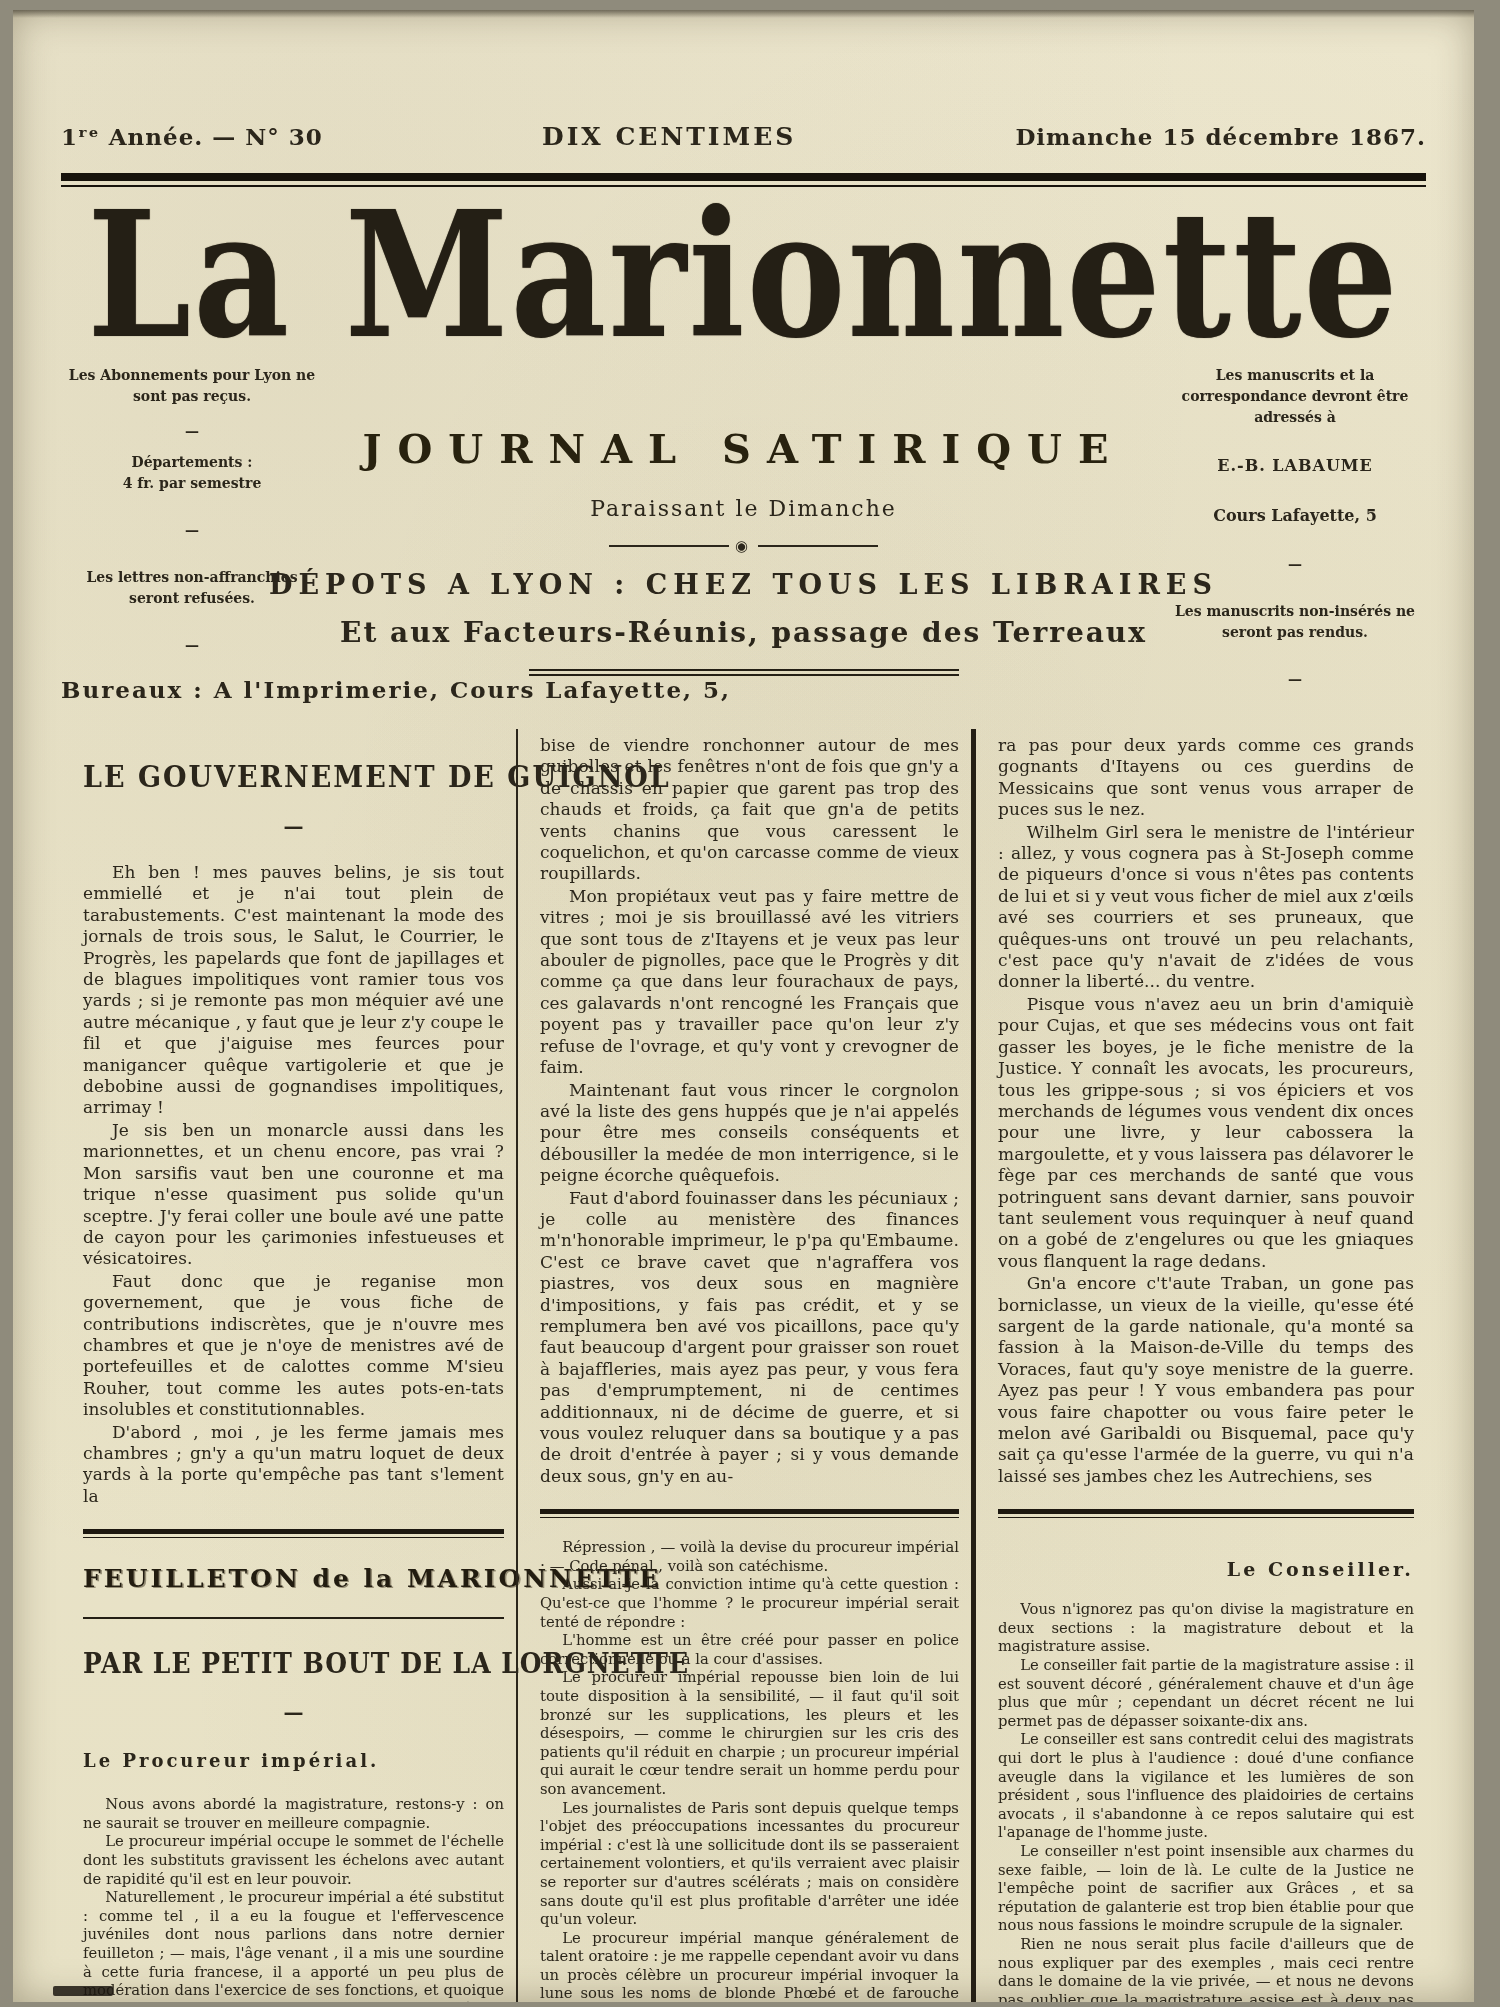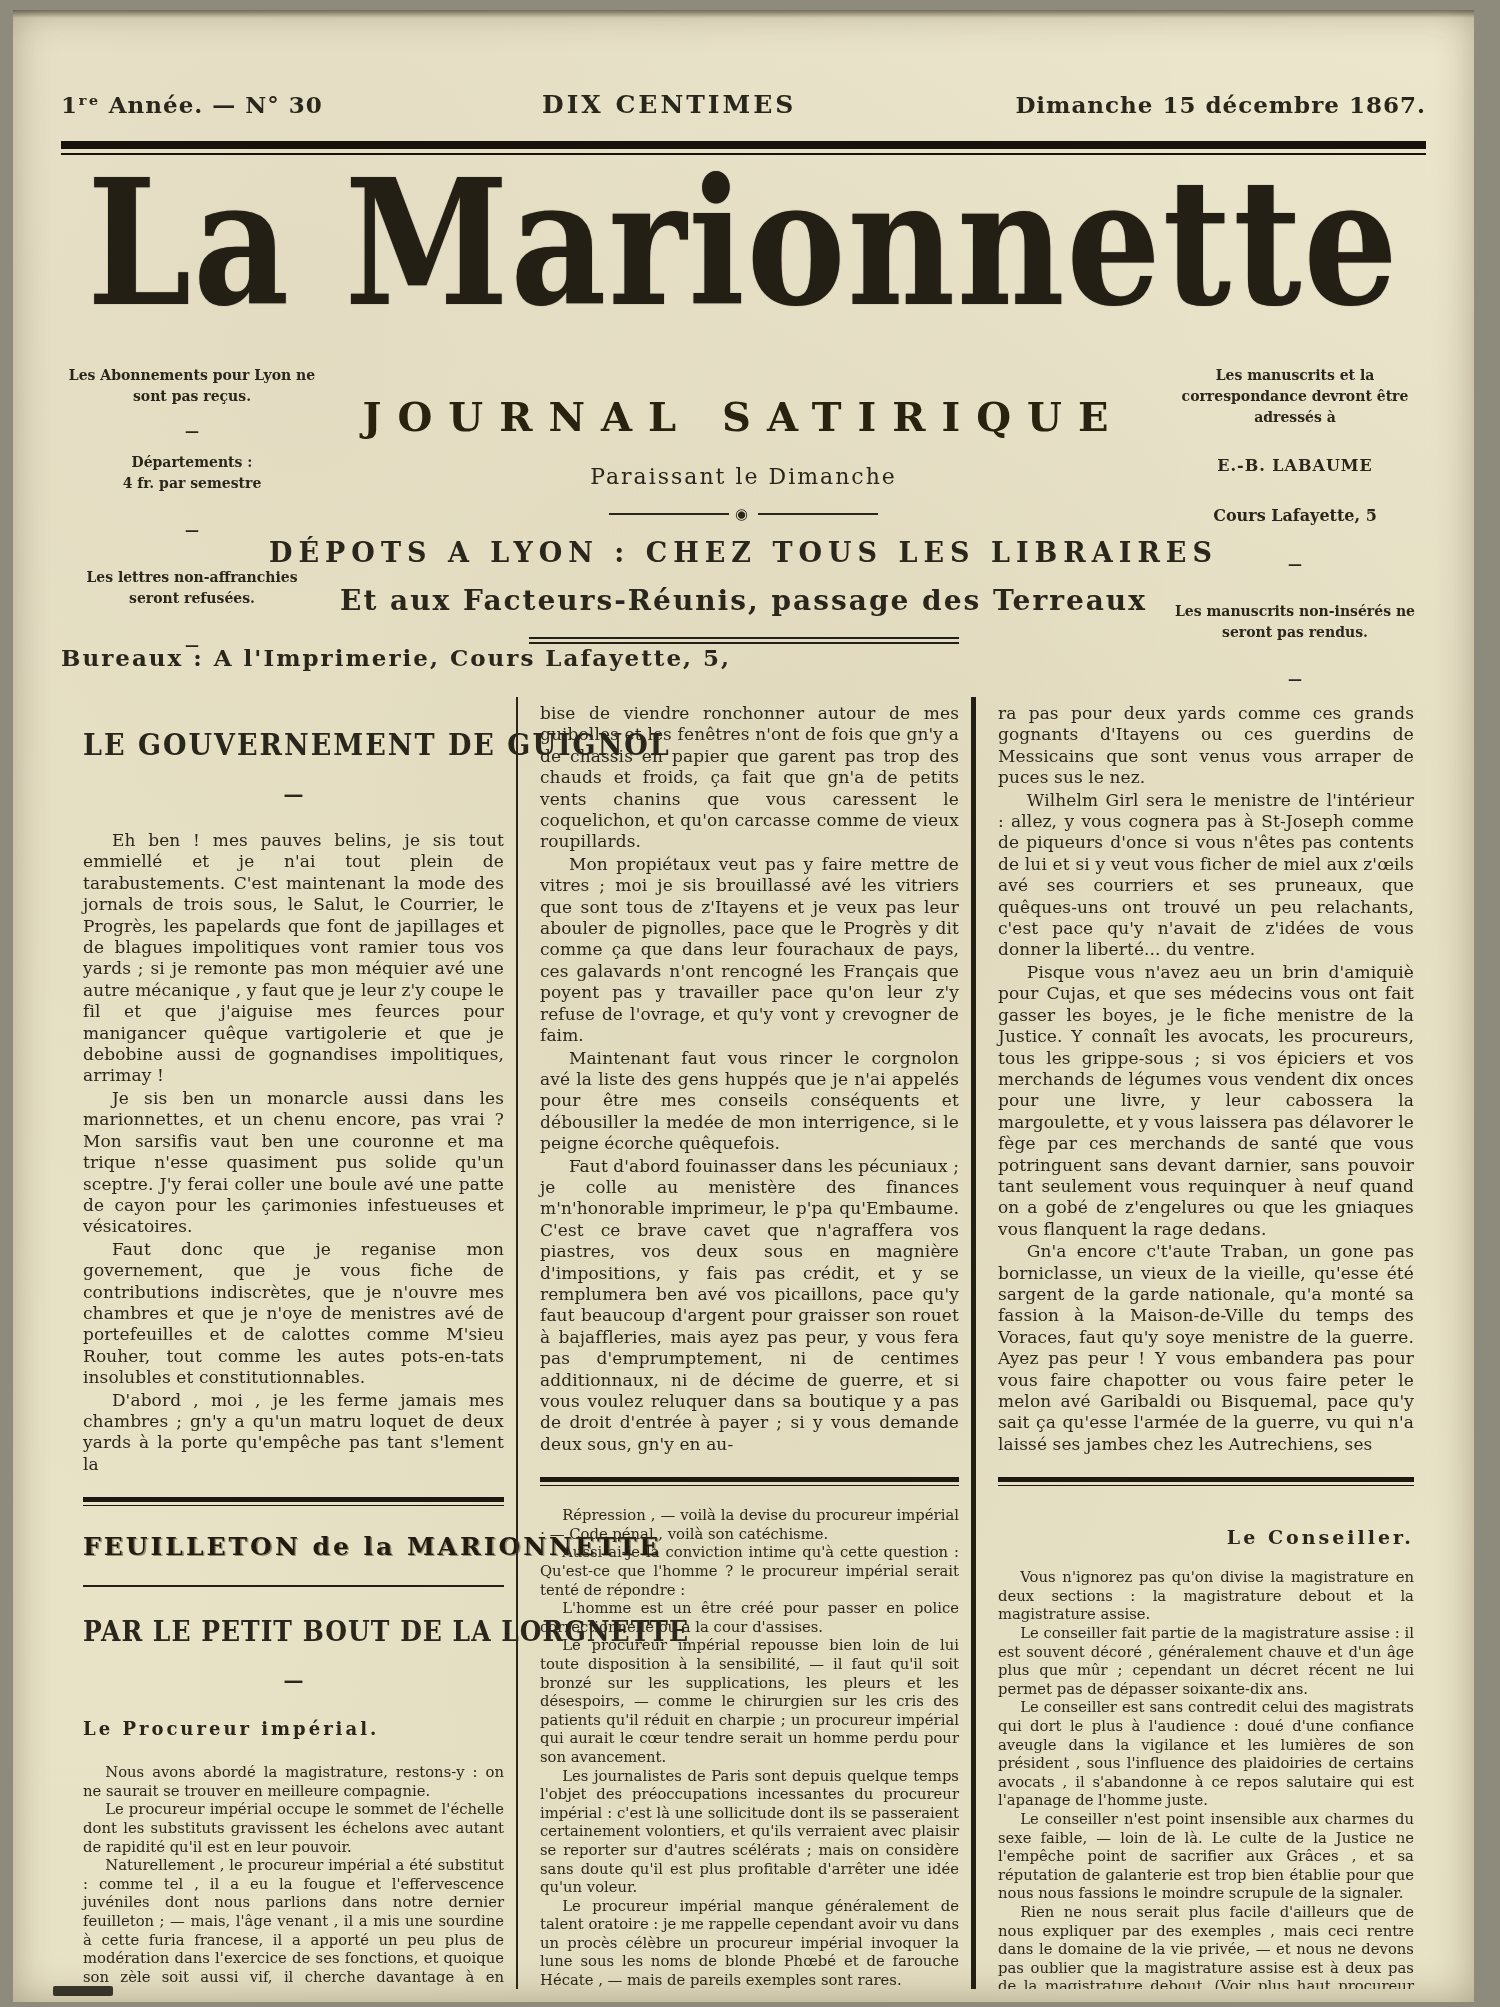--- a/index.html
+++ b/index.html
@@ -20,21 +20,21 @@
       radial-gradient(ellipse at 50% 80%, rgba(110,95,60,0.05), transparent 55%),
       linear-gradient(180deg,#ece6cd 0%, #eae4c9 40%, #e7e1c5 100%);
     box-shadow: inset 0 0 38px rgba(60,50,25,0.35);
     overflow:hidden;
   }
   .content{padding:0 48px; position:relative;}
 
   
   .date-row{
     display:flex; justify-content:space-between; align-items:baseline;
-    padding-top:80px; font-weight:bold; font-size:23px; letter-spacing:1px;
+    padding-top:112px; font-weight:bold; font-size:23px; letter-spacing:1px;
   }
   .date-row .price{font-size:25px; letter-spacing:3px;}
   .top-rule{
     margin-top:22px; height:4px;
     border-top:8px solid #17130c; border-bottom:2px solid #17130c;
   }
 
   
   .masthead{
     text-align:center; font-weight:bold; font-size:148px; line-height:176px;

